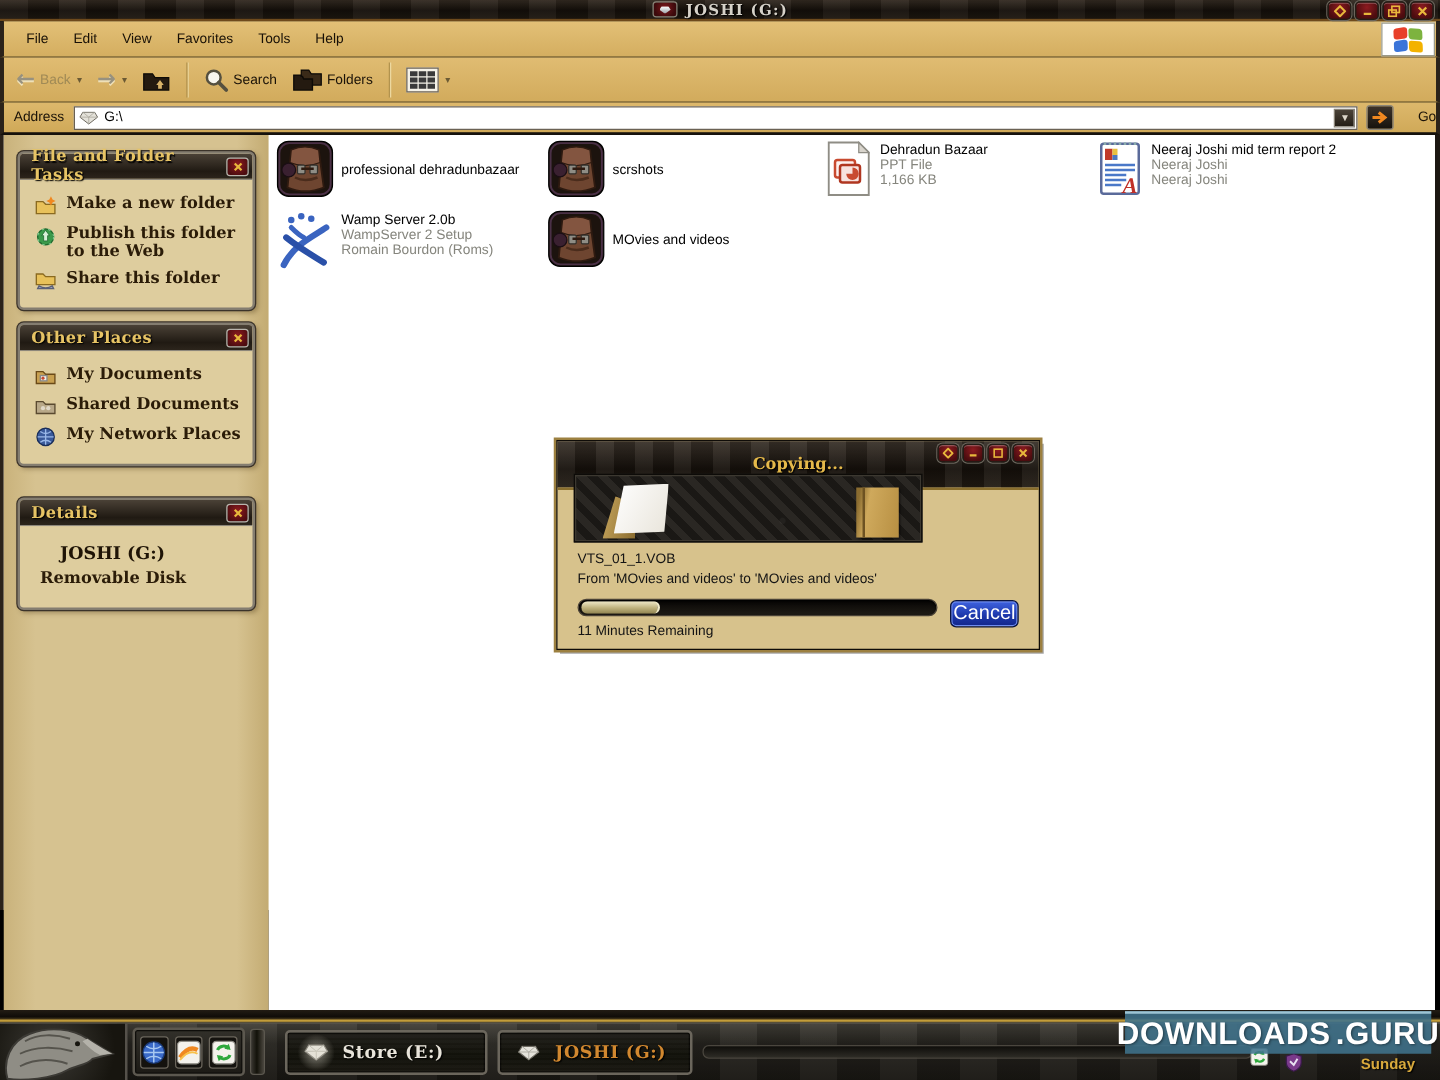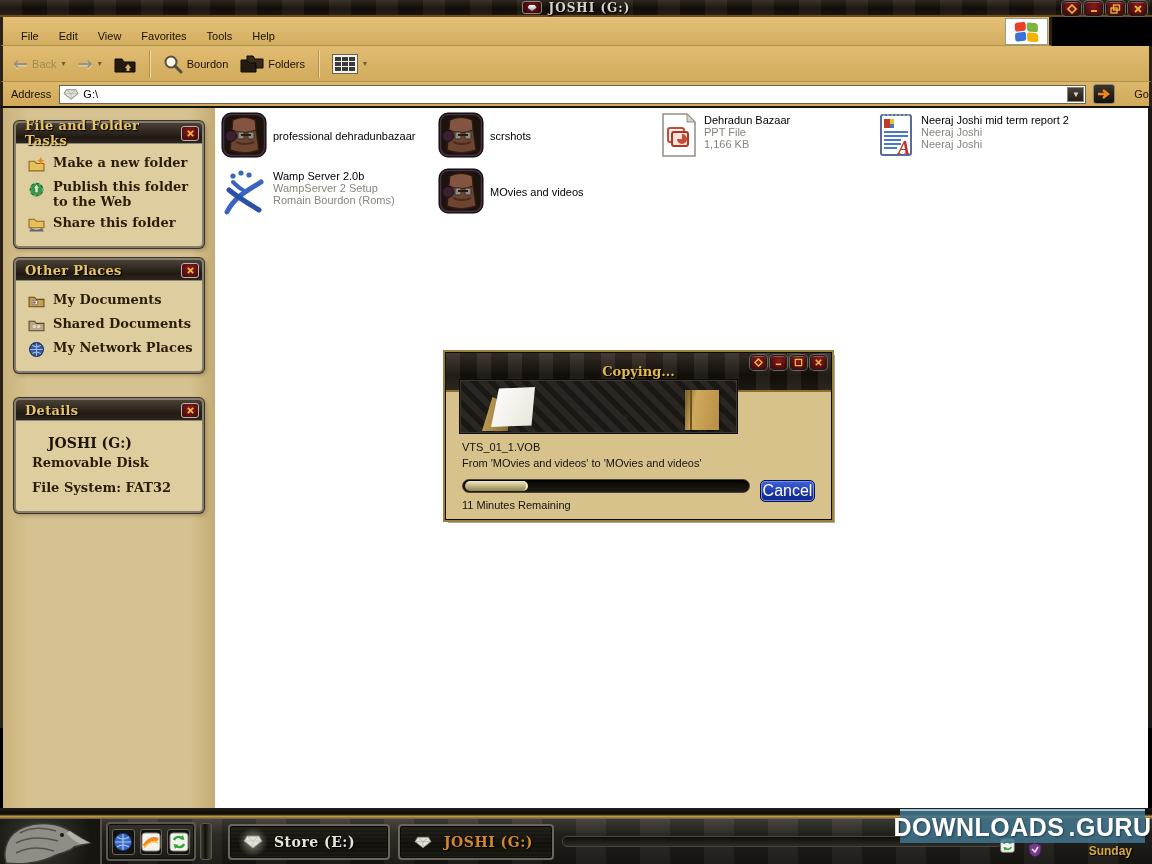--- a/index.html
+++ b/index.html
@@ -20,23 +20,23 @@
   .title-icon::after{content:"";position:absolute;left:5px;top:3px;width:9px;height:6px;
     background:linear-gradient(#ffffff,#9aa0a6);clip-path:polygon(20% 0,80% 0,100% 45%,50% 100%,0 45%);}
   .title-text{color:#d6d2c9;font:bold 12px "DejaVu Serif",serif;letter-spacing:1px;text-shadow:1px 1px 1px #000;z-index:1;}
   .win-controls{position:absolute;right:5px;top:1px;display:flex;gap:3px;z-index:2;}
   .winbtn{width:19px;height:15px;border-radius:4px;border:1px solid #241d16;
     background:radial-gradient(circle at 50% 30%,#8d1b20,#4c0c0f 75%);
     box-shadow:inset 0 1px 0 rgba(255,255,255,0.28), 0 0 0 1px #6a655c;
     display:flex;align-items:center;justify-content:center;cursor:pointer;}
   .winbtn svg{display:block;}
 
-  .menubar{position:absolute;left:0;top:17px;width:1052px;height:29px;
+  .menubar{position:absolute;left:0;top:17px;width:1152px;height:29px;
     background:linear-gradient(#e3c077,#d4ae60);border-left:3px solid #2a221a;border-right:3px solid #2a221a;
-    border-bottom:1px solid #b2934e;display:flex;align-items:flex-end;padding-left:8px;}
+    border-bottom:1px solid #b2934e;display:flex;align-items:center;padding-left:8px;}
   .menu-item{padding:3px 10px;font-size:11px;color:#181006;cursor:pointer;}
   .winlogo{position:absolute;right:1px;top:1px;width:43px;height:27px;background:#fff;border:1px solid #9a9a8a;
     display:flex;align-items:center;justify-content:center;}
   .flag{position:relative;width:24px;height:20px;transform:rotate(-2deg);}
   .flag i{position:absolute;width:11px;height:9px;border-radius:2px 3px 2px 3px;}
   .flag .f1{left:0;top:0;background:#e8402a;transform:skewY(-6deg);}
   .flag .f2{left:12px;top:1px;background:#7db33f;transform:skewY(6deg);}
   .flag .f3{left:0;top:10px;background:#3a74d9;transform:skewY(-6deg);}
   .flag .f4{left:12px;top:11px;background:#f3b200;transform:skewY(6deg);}
 
@@ -347,21 +347,21 @@
         <path d="M1 4 L8 4 L10 7 L21 7 L21 17 L1 17 Z" fill="#241a10" stroke="#0d0a06"></path>
         <path d="M11 13 L14 9 L17 13 H15.5 V16 H12.5 V13 Z" fill="#d8b369"></path>
       </svg>
     </span>
     <span class="tsep"></span>
     <span class="tbtn">
       <svg width="20" height="20" viewBox="0 0 20 20">
         <circle cx="8" cy="8" r="5.5" fill="#f8f6ee" stroke="#55503f" stroke-width="2"></circle>
         <path d="M12 12 L18 18" stroke="#55503f" stroke-width="3" stroke-linecap="round"></path>
       </svg>
-      <span>Bourdon</span>
+      <span>Search</span>
     </span>
     <span class="tbtn">
       <svg width="24" height="18" viewBox="0 0 24 18">
         <path d="M1 5 L7 5 L9 8 L16 8 L16 17 L1 17 Z" fill="#241a10" stroke="#0d0a06"></path>
         <path d="M7 1 L13 1 L15 4 L23 4 L23 13 L16 13 L16 8 L9 8 L8 6 L7 6 Z" fill="#3a2a18" stroke="#0d0a06"></path>
       </svg>
       <span>Folders</span>
     </span>
     <span class="tsep"></span>
     <span class="tbtn">
@@ -467,21 +467,20 @@
           <span class="panel-title">Details</span>
           <span class="panel-x">
             <svg width="9" height="9" viewBox="0 0 10 10">
                 <path d="M2 2 L8 8 M8 2 L2 8" stroke="#e8b83c" stroke-width="2"></path>
               </svg>
           </span>
         </div>
         <div class="panel-body" style="padding-bottom:14px;">
           <div class="details-name">JOSHI (G:)</div>
           <div class="details-line">Removable Disk</div>
-          <div class="details-line fs">File System: FAT32</div>
         </div>
       </div>
     </div>
 
     <div class="content">
 
       <div class="tile center" style="left:6px;top:4px;">
         <svg width="46" height="46" viewBox="0 0 46 46">
             <use href="#sym-satchel"></use>
           </svg>

